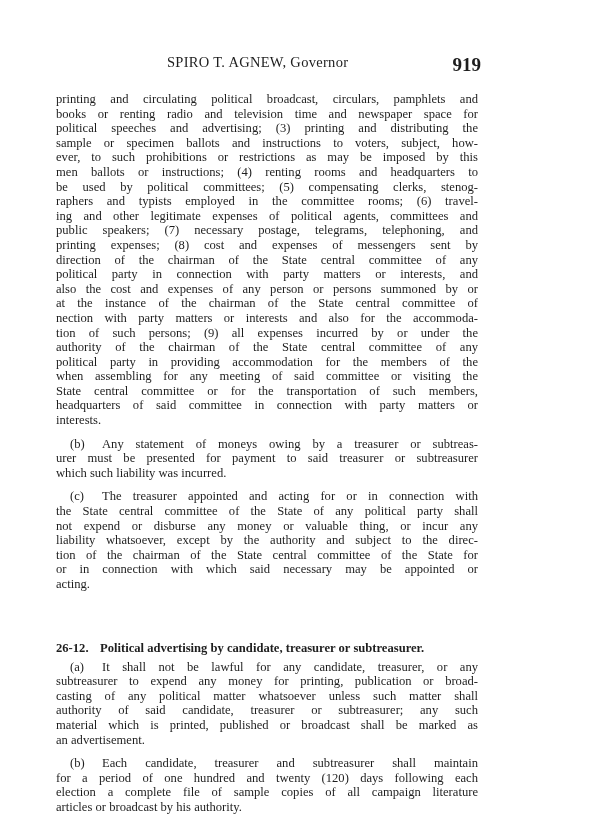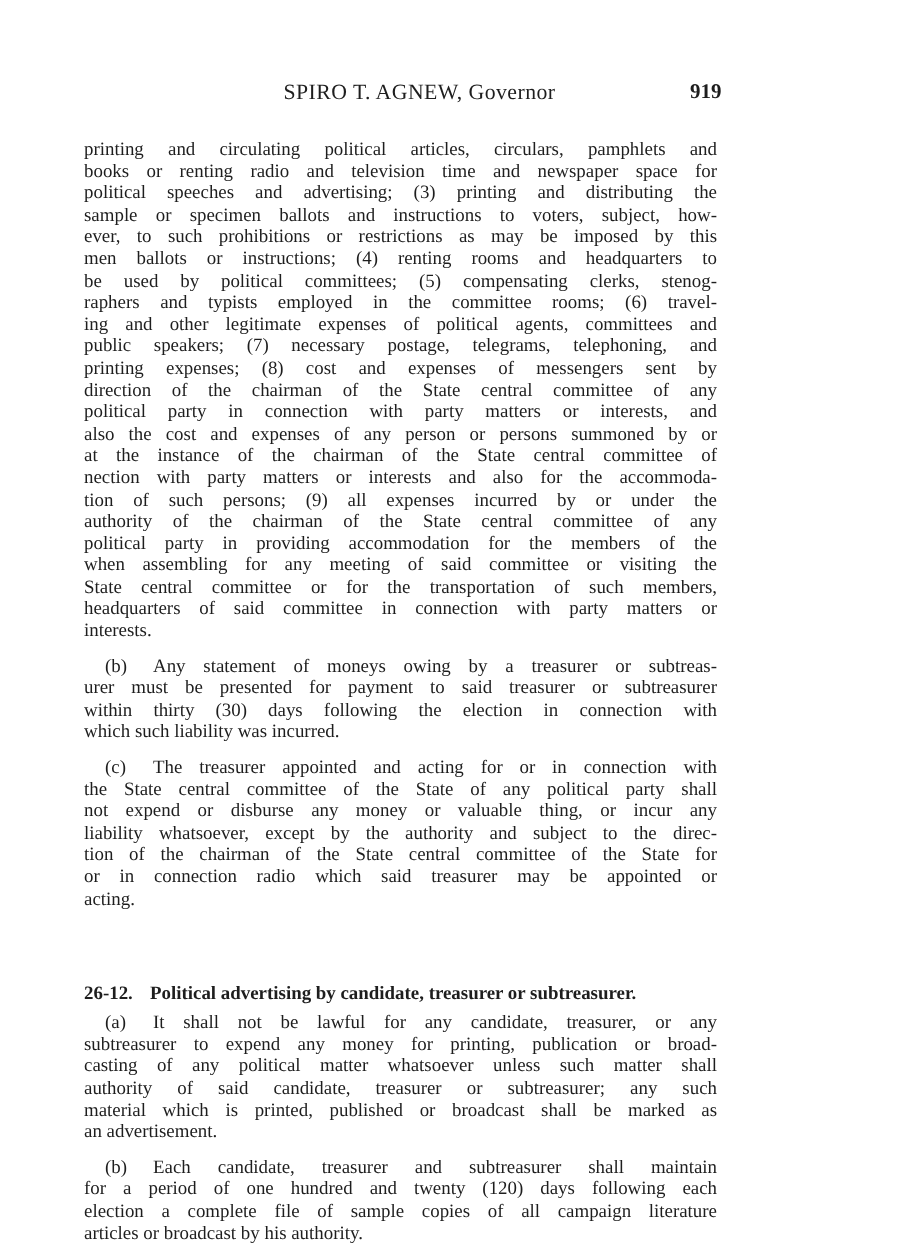--- a/index.html
+++ b/index.html
@@ -1,22 +1,22 @@
 <!DOCTYPE html>
 <html><head>
   <meta charset="utf-8">
   <style>
     html, body { margin: 0; padding: 0; background: #ffffff; }
     body { width: 600px; height: 837px; position: relative; overflow: hidden;
            font-family: "DejaVu Serif", "Liberation Serif", serif; color: #1e1e1e; }
     .page { position: absolute; left: 56px; top: 0; width: 422px; }
     .running-head { position: absolute; top: 54px; left: 0; width: 422px; height: 20px;
                     font-family: "Liberation Serif", serif; font-size: 14.5px; }
-    .running-head .title { position: absolute; left: 133px; letter-spacing: 0.3px; }
-    .running-head .folio { position: absolute; right: -3px; font-weight: bold; font-size: 14px; font-family: Liberation Serif, serif; }
+    .running-head .title { position: absolute; left: 111px; letter-spacing: 0.3px; }
+    .running-head .folio { position: absolute; right: -3px; font-weight: bold; font-size: 19px; font-family: Liberation Serif, serif; }
     .body { position: absolute; top: 92px; left: 0; width: 422px;
             font-family: "Liberation Serif", serif; font-size: 12.6px; line-height: 14.6px;
             text-align: justify; text-align-last: auto; }
     .line { display: block; height: 14.6px; white-space: nowrap; text-align-last: justify; }
     .line.last { text-align-last: left; }
     .gap { height: 9px; }
     .gap-lg { height: 11px; }
     .heading { font-weight: bold; white-space: nowrap; display: block; height: 16px; text-align-last: left; margin-top: 38px; }
     .heading .num { display: inline-block; width: 44px; }
     .indent { padding-left: 14px; }
@@ -26,21 +26,21 @@
 <body>
 
 <div class="page">
   <div class="running-head">
     <span class="title">SPIRO T. AGNEW, Governor</span>
     <span class="folio">919</span>
   </div>
 
   <div class="body" id="doc-body">
       <div class="para">
-        <span class="line">printing and circulating political articles, circulars, pamphlets and</span>
+        <span class="line">printing and circulating political broadcast, circulars, pamphlets and</span>
         <span class="line">books or renting radio and television time and newspaper space for</span>
         <span class="line">political speeches and advertising; (3) printing and distributing the</span>
         <span class="line">sample or specimen ballots and instructions to voters, subject, how-</span>
         <span class="line">ever, to such prohibitions or restrictions as may be imposed by this</span>
         <span class="line">men ballots or instructions; (4) renting rooms and headquarters to</span>
         <span class="line">be used by political committees; (5) compensating clerks, stenog-</span>
         <span class="line">raphers and typists employed in the committee rooms; (6) travel-</span>
         <span class="line">ing and other legitimate expenses of political agents, committees and</span>
         <span class="line">public speakers; (7) necessary postage, telegrams, telephoning, and</span>
         <span class="line">printing expenses; (8) cost and expenses of messengers sent by</span>
@@ -54,31 +54,30 @@
         <span class="line">political party in providing accommodation for the members of the</span>
         <span class="line">when assembling for any meeting of said committee or visiting the</span>
         <span class="line">State central committee or for the transportation of such members,</span>
         <span class="line">headquarters of said committee in connection with party matters or</span>
         <span class="line last">interests.</span>
       </div>
       <div class="gap"></div>
       <div class="para">
         <span class="line indent"><span class="para-label">(b)</span><span>Any statement of moneys owing by a treasurer or subtreas-</span></span>
         <span class="line">urer must be presented for payment to said treasurer or subtreasurer</span>
-        <span class="line">within thirty (30) days following the election in connection with</span>
         <span class="line last">which such liability was incurred.</span>
       </div>
       <div class="gap"></div>
       <div class="para">
         <span class="line indent"><span class="para-label">(c)</span><span>The treasurer appointed and acting for or in connection with</span></span>
         <span class="line">the State central committee of the State of any political party shall</span>
         <span class="line">not expend or disburse any money or valuable thing, or incur any</span>
         <span class="line">liability whatsoever, except by the authority and subject to the direc-</span>
         <span class="line">tion of the chairman of the State central committee of the State for</span>
-        <span class="line">or in connection radio which said treasurer may be appointed or</span>
+        <span class="line">or in connection with which said necessary may be appointed or</span>
         <span class="line last">acting.</span>
       </div>
       <div class="gap-lg"></div>
       <div class="heading"><span class="num">26-12.</span><span>Political advertising by candidate, treasurer or subtreasurer.</span></div>
       <div style="height: 3px;"></div>
       <div class="para">
         <span class="line indent"><span class="para-label">(a)</span><span>It shall not be lawful for any candidate, treasurer, or any</span></span>
         <span class="line">subtreasurer to expend any money for printing, publication or broad-</span>
         <span class="line">casting of any political matter whatsoever unless such matter shall</span>
         <span class="line">authority of said candidate, treasurer or subtreasurer; any such</span>

